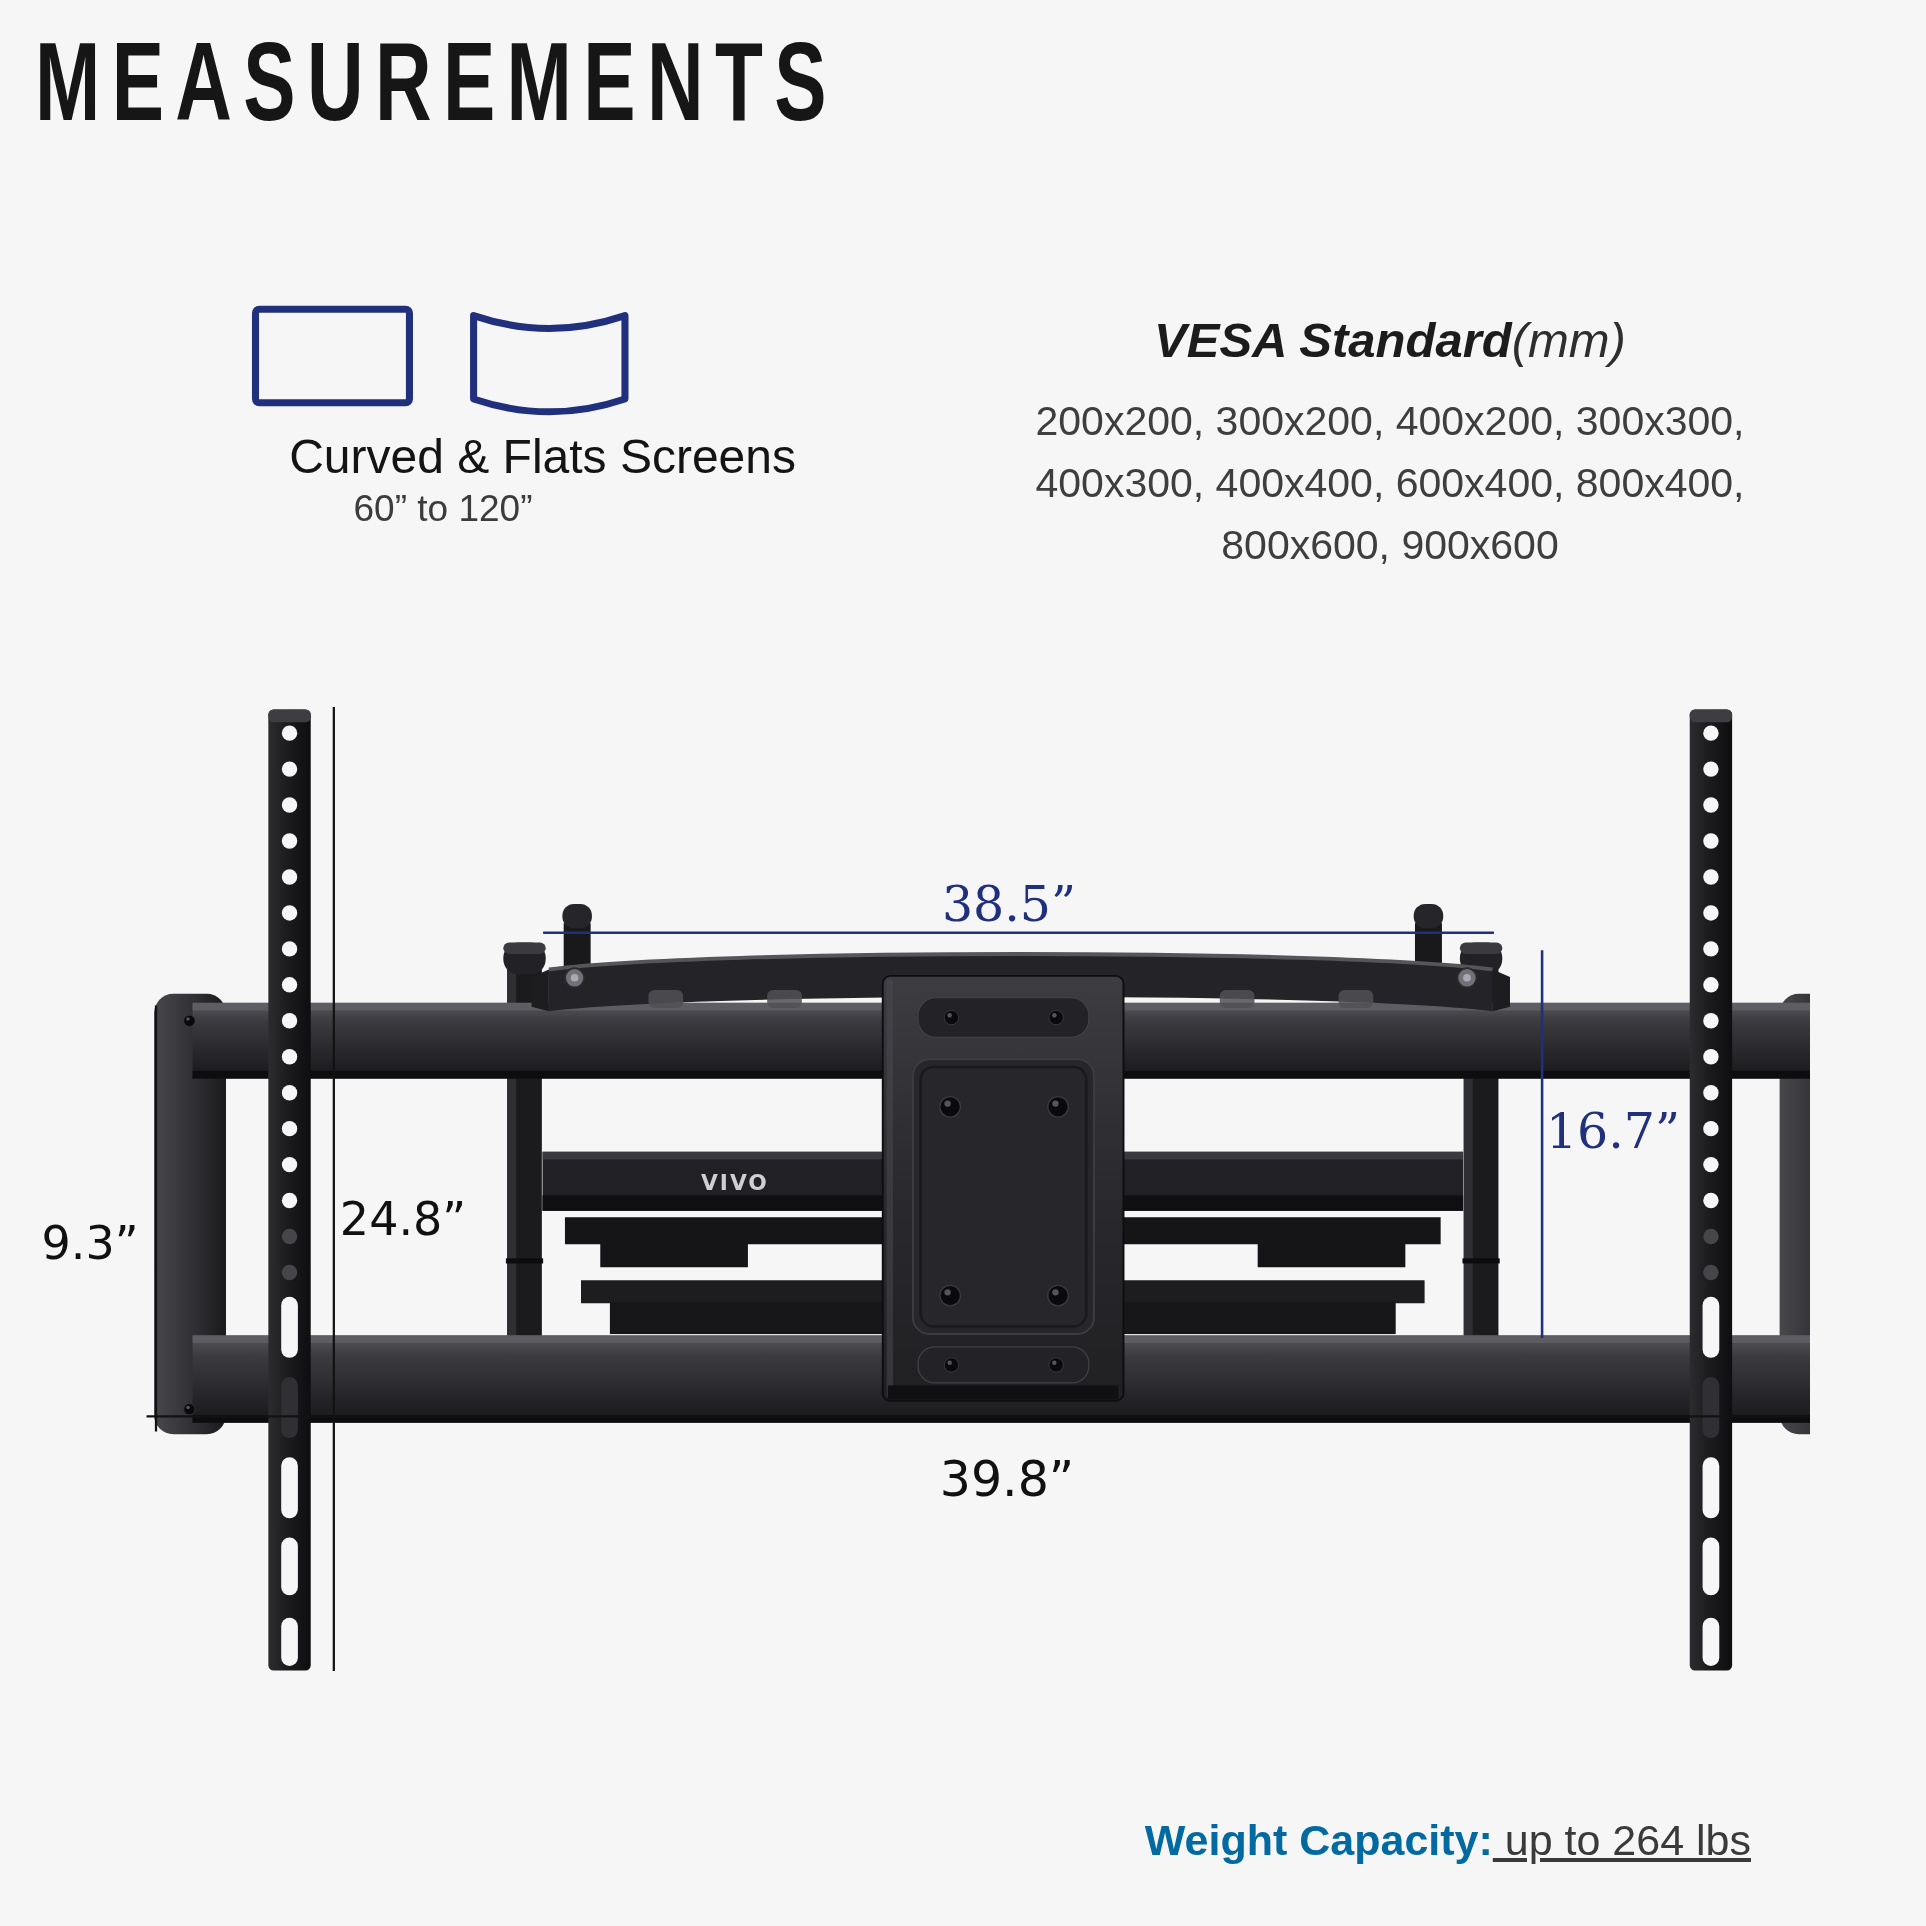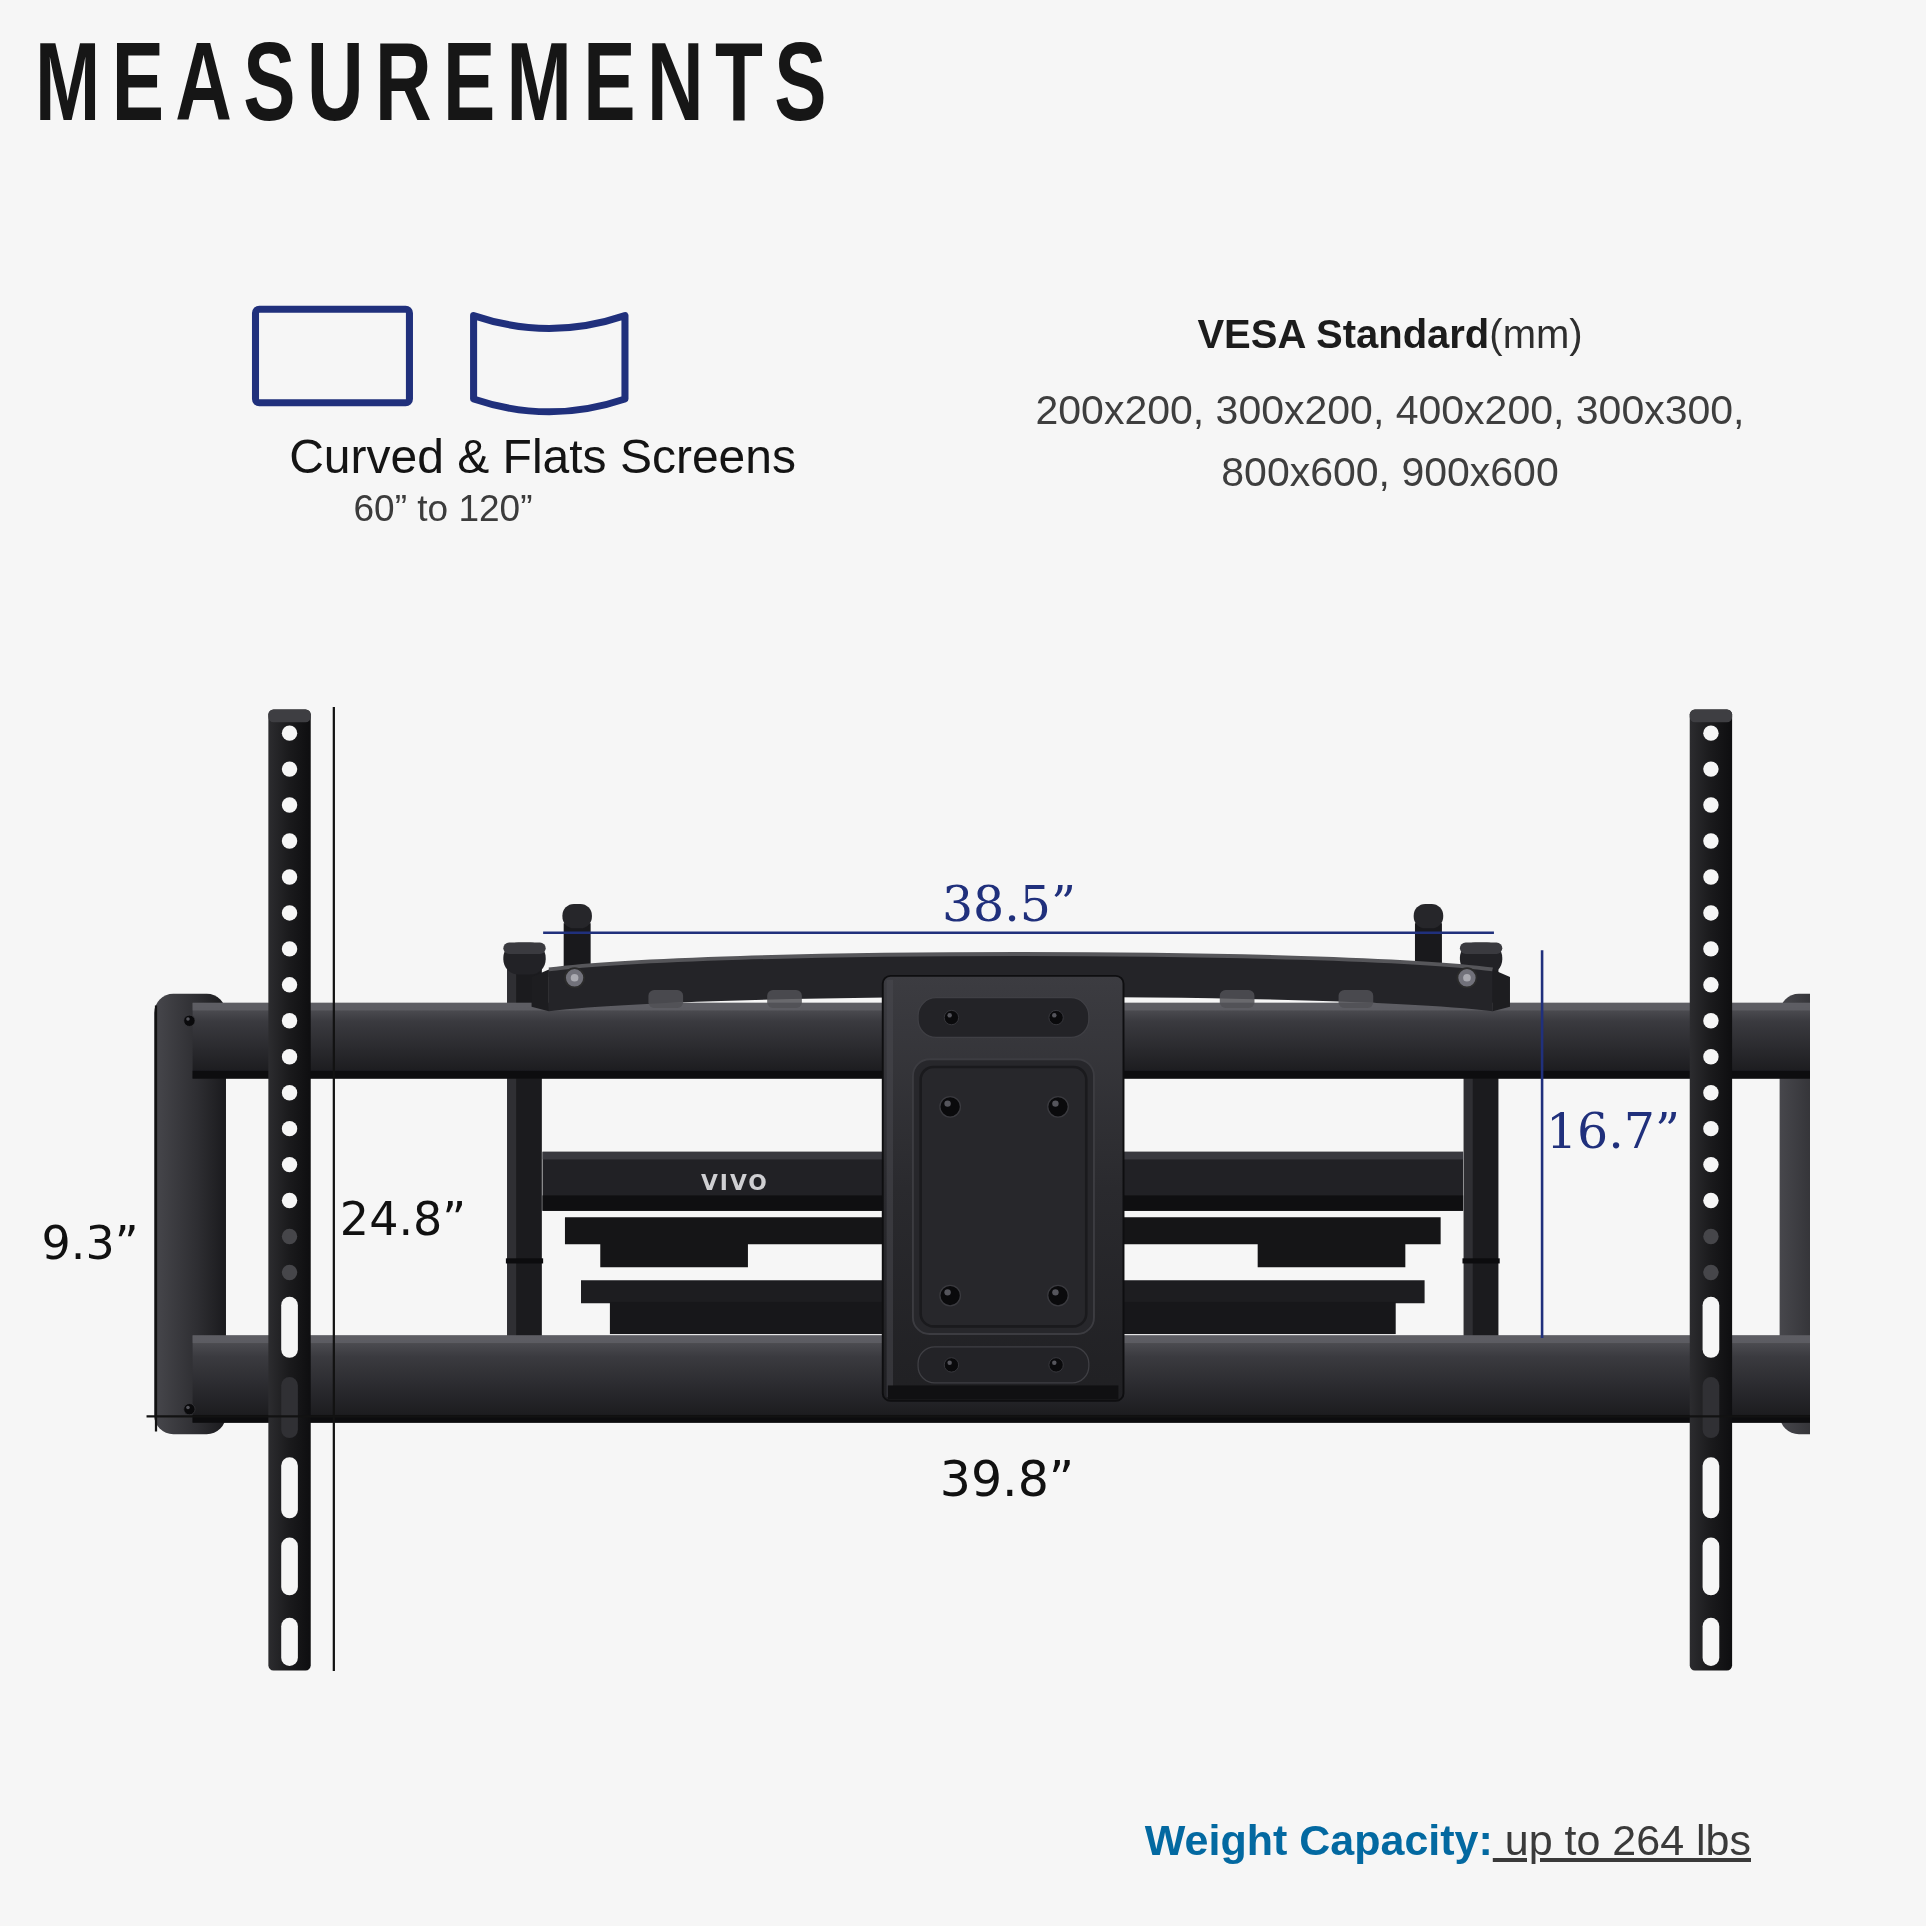--- a/index.html
+++ b/index.html
@@ -13,21 +13,21 @@
   .page-title{position:absolute;left:35px;top:16.7px;font-size:98px;font-weight:700;
               letter-spacing:0.145em;color:#161616;transform:scale(0.80,1.14);
               transform-origin:left top;white-space:nowrap;}
 
   .screens-block .label{position:absolute;left:90px;top:429px;width:706px;text-align:right;
               font-size:48px;font-weight:400;color:#141414;}
   .screens-block .range{position:absolute;left:90px;top:488px;width:706px;text-align:center;
               font-size:37px;font-weight:400;color:#3c3c3c;}
 
   .vesa-block{position:absolute;left:992px;top:312px;width:796px;text-align:center;}
-  .vesa-title{font-size:40px;color:#1c1c1c;}
+  .vesa-title{font-size:49px;color:#1c1c1c;font-style:italic;}
   .vesa-title .t-bold{font-weight:700;}
   .vesa-title .t-unit{font-weight:400;color:#2e2e2e;}
   .vesa-lines{margin-top:22px;font-size:41px;line-height:62px;font-weight:400;color:var(--text-gray);}
 
   .mount-svg{position:absolute;left:0;top:0;width:1926px;height:1926px;}
 
   .dim-label{position:absolute;transform:translate(-50%,-50%);white-space:nowrap;}
   .dim-navy{font-family:"DejaVu Serif",serif;font-size:49px;font-weight:500;color:var(--accent-navy);}
   .dim-ink{font-family:"DejaVu Sans",sans-serif;font-size:46px;color:#111111;}
   #dim-total-width{font-size:49px;}
@@ -54,20 +54,21 @@
     <div class="label">Curved &amp; Flats Screens</div>
     <div class="range">60” to 120”</div>
   </div>
 
   <div class="vesa-block">
     <div class="vesa-title">
       <span class="t-bold">VESA Standard</span><span class="t-unit">(mm)</span>
     </div>
     <div class="vesa-lines">
       <div>200x200, 300x200, 400x200, 300x300,</div>
+      <div>400x300, 400x400, 600x400, 800x400,</div>
       <div>800x600, 900x600</div>
     </div>
   </div>
 
   <svg class="mount-svg" viewBox="0 0 3000 3000" aria-hidden="true">
     <defs>
       <linearGradient id="beamG" x1="0" y1="0" x2="0" y2="1">
         <stop offset="0" stop-color="#55555a"></stop>
           <stop offset="0.25" stop-color="#3a3a3f"></stop>
           <stop offset="1" stop-color="#18181b"></stop>

